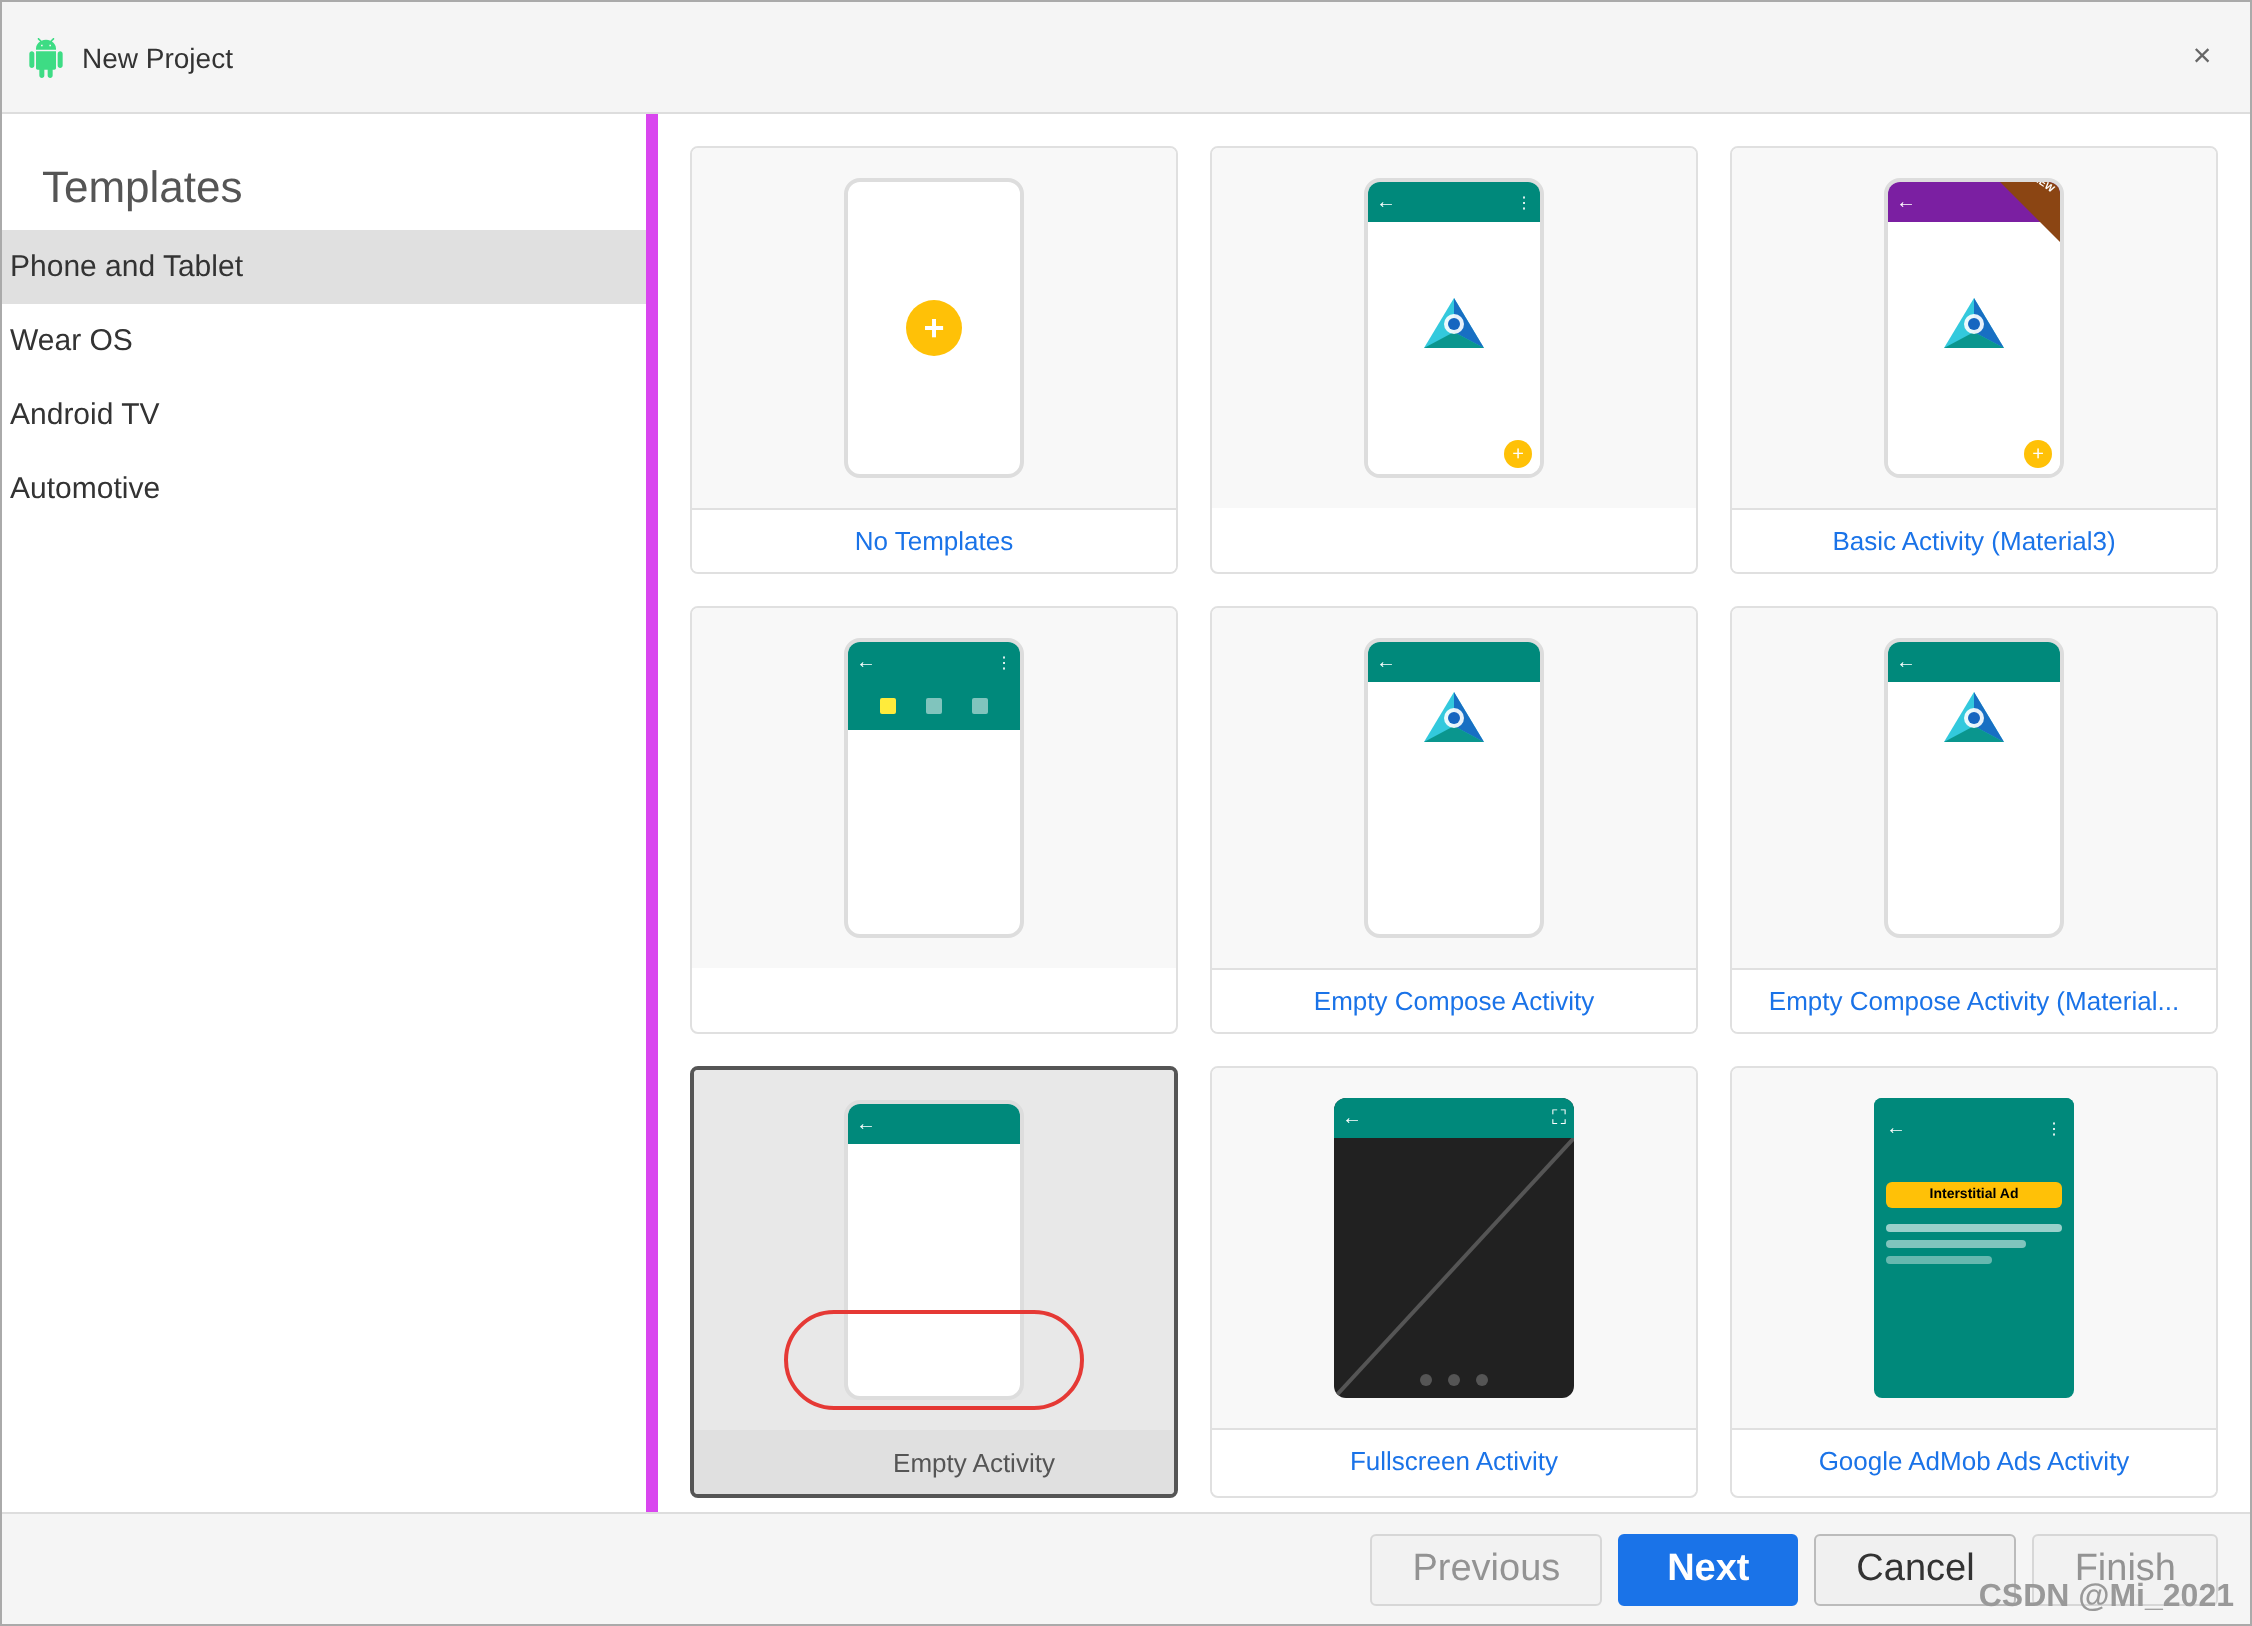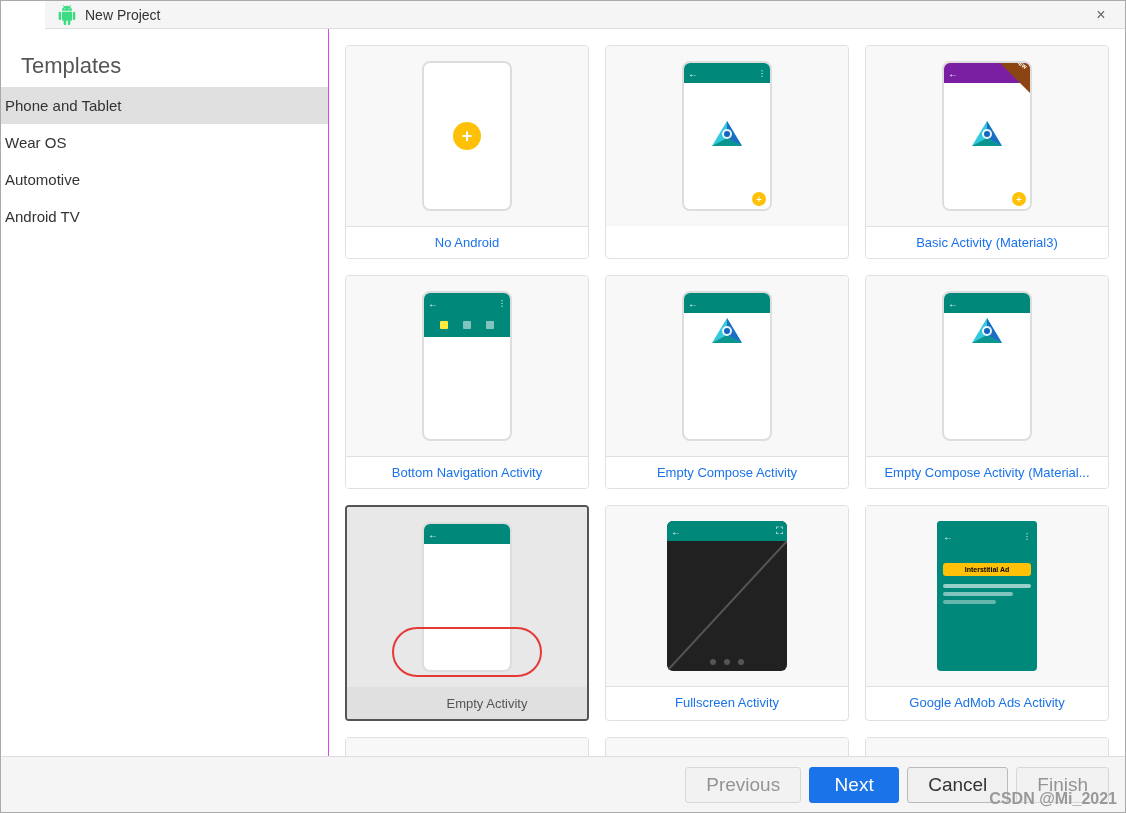--- a/index.html
+++ b/index.html
@@ -11,28 +11,27 @@
       background: #ffffff;
       border: 1px solid #aaa;
       display: flex;
       flex-direction: column;
       box-shadow: 0 4px 20px rgba(0,0,0,0.3);
       position: relative;
     }
     
     
     .title-bar {
-      height: 28px;
+      height: 56px;
       background: #f5f5f5;
       border-bottom: 1px solid #ddd;
       display: flex;
       align-items: center;
       padding: 0 12px;
       justify-content: space-between;
-      margin-left: 44px;
     }
     .title-bar-left {
       display: flex;
       align-items: center;
       gap: 8px;
     }
     .android-logo {
       width: 20px;
       height: 20px;
     }
@@ -57,21 +56,21 @@
     .main-content {
       display: flex;
       flex: 1;
       overflow: hidden;
     }
     
     
     .sidebar {
       width: 328px;
       background: #ffffff;
-      border-right: 1px solid #d946ef;
+      border-right: 6px solid #d946ef;
       padding-top: 8px;
     }
     .sidebar-title {
       padding: 16px 20px 8px 20px;
       font-size: 22px;
       color: #555;
       font-weight: 400;
     }
     .sidebar-item {
       padding: 10px 4px;
@@ -155,20 +154,21 @@
       cursor: pointer;
       border: 1px solid #bbb;
       background: #f0f0f0;
       color: #333;
       min-width: 90px;
     }
     .btn.primary {
       background: #1a73e8;
       color: #fff;
       border-color: #1a73e8;
+      font-weight: bold;
     }
     .btn:disabled { opacity: 0.5; cursor: default; }
     
     .watermark {
       position: absolute;
       bottom: 4px;
       right: 8px;
       font-size: 16px;
       color: #999;
       font-weight: bold;
@@ -293,37 +293,37 @@
 
     <div class="sidebar">
       <div class="sidebar-title">Templates</div>
       <div class="sidebar-item active">
         <span>Phone and Tablet</span>
       </div>
       <div class="sidebar-item">
         <span>Wear OS</span>
       </div>
       <div class="sidebar-item">
+        <span>Android TV</span>
+      </div>
+      <div class="sidebar-item">
         <span>Automotive</span>
       </div>
-      <div class="sidebar-item">
-        <span>Android TV</span>
-      </div>
     </div>
 
     <div class="templates-area">
       <div class="templates-grid">
 
         <div class="template-card">
           <div class="template-thumbnail">
             <div class="no-activity-thumb">
               <div class="plus-circle">+</div>
             </div>
           </div>
-          <div class="template-label">No Android</div>
+          <div class="template-label">No Templates</div>
         </div>
 
         <div class="template-card">
           <div class="template-thumbnail">
             <div class="basic-activity-thumb">
               <div class="ba-top">
                 <span style="color:white;font-size:10px;">←</span>
                 <span style="color:white;font-size:8px;margin-left:auto;">⋮</span>
               </div>
               <div class="ba-body">
@@ -376,21 +376,20 @@
                 <span style="color:white;font-size:8px;margin-left:auto;">⋮</span>
               </div>
               <div style="flex:1;background:#fff;"></div>
               <div class="bottomnav-bottom">
                 <div class="nav-dot"></div>
                 <div class="nav-dot-gray"></div>
                 <div class="nav-dot-gray"></div>
               </div>
             </div>
           </div>
-          <div class="template-label">Bottom Navigation Activity</div>
         </div>
 
         <div class="template-card">
           <div class="template-thumbnail">
             <div class="basic-activity-thumb">
               <div class="ba-top">
                 <span style="color:white;font-size:10px;">←</span>
               </div>
               <div style="flex:1;background:#fff;display:flex;align-items:center;justify-content:center;">
                 <svg width="40" height="40" viewBox="0 0 40 40">

